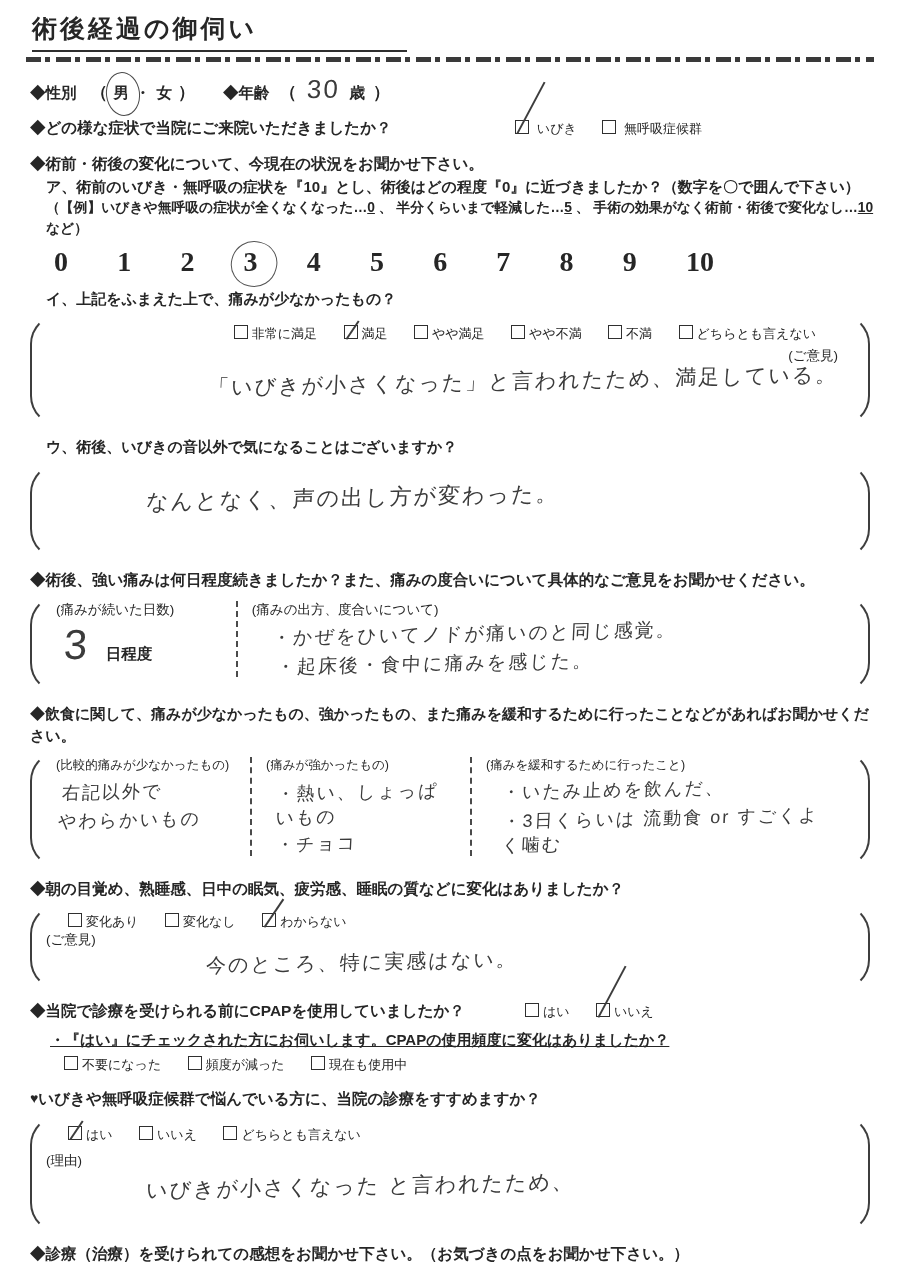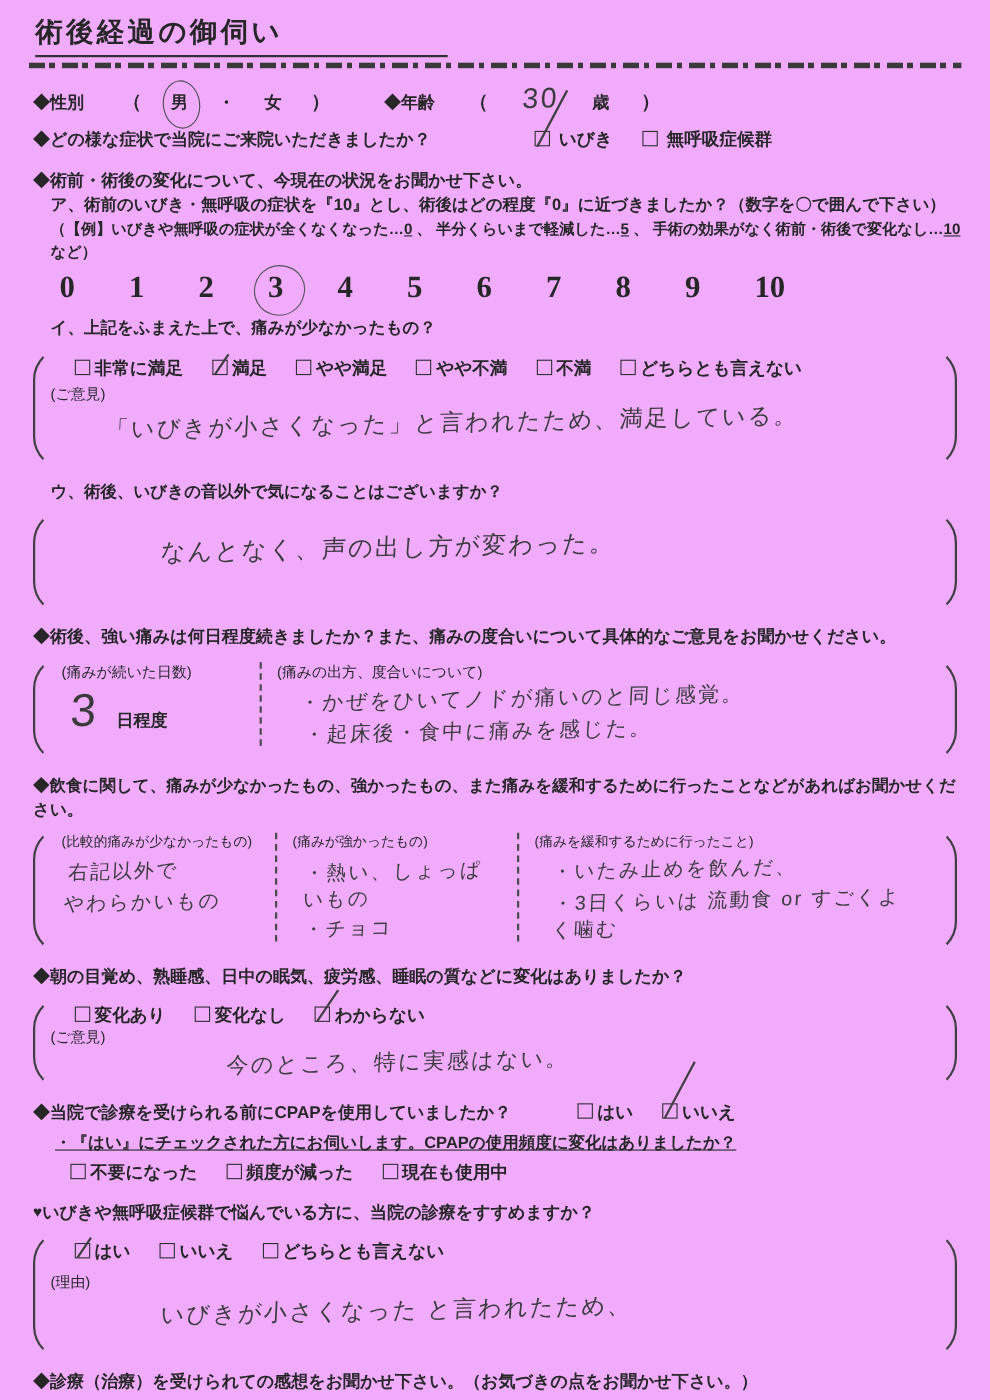--- a/index.html
+++ b/index.html
@@ -1,34 +1,34 @@
 <!DOCTYPE html>
 <html><head>
 <meta charset="utf-8">
 <style>
   html,body{margin:0;padding:0;background:#d8d8d8;}
   .page{
-    width:900px;height:1273px;background:#f0abfc;position:relative;
+    width:900px;height:1273px;background:#ffffff;position:relative;
     font-family:"Liberation Sans",sans-serif;color:#262626;overflow:hidden;
     box-sizing:border-box;padding:10px 26px 0 30px;
   }
   .title{
     display:inline-block;font-size:25px;font-weight:bold;letter-spacing:3px;
     margin:2px 0 0 2px;padding:0 150px 5px 0;border-bottom:2px solid #2f2f2f;
   }
   .divider{
     height:5px;margin:5px 0 12px -4px;
     background:repeating-linear-gradient(90deg,#3a3a3a 0 15px,transparent 15px 19px,#3a3a3a 19px 24px,transparent 24px 30px);
   }
   .q{font-weight:bold;font-size:15.5px;line-height:1.45;}
   .sub{font-weight:bold;font-size:15px;margin-left:16px;line-height:1.5;}
   .small{font-size:13.5px;font-weight:normal;}
   .row{margin:6px 0;}
   .flexrow{display:flex;align-items:baseline;}
-  .opt{font-weight:bold;font-size:16px;margin-right:22px;white-space:nowrap;}
+  .opt{font-weight:normal;font-size:13px;margin-right:22px;white-space:nowrap;}
   .cb{
     display:inline-block;width:12px;height:12px;border:1.6px solid #2f2f2f;
     position:relative;margin-right:4px;vertical-align:-1px;background:transparent;
   }
   .cb.checked::after{
     content:"";position:absolute;left:2px;bottom:-1px;width:22px;height:1.7px;
     background:#3d3d3d;transform-origin:left bottom;transform:rotate(-56deg);
   }
   .cb.med::after{width:34px;}
   .cb.long::after{width:58px;transform:rotate(-62deg);}
@@ -63,21 +63,21 @@
 </style>
 </head>
 <body>
 
 <div class="page">
 
   <div class="title">術後経過の御伺い</div>
   <div class="divider"></div>
 
   
-  <div class="row flexrow" style="gap:21px;">
+  <div class="row flexrow" style="">
     <span class="q">◆性別</span>
     <span class="paren" style="margin-left:14px;">（</span>
     <span class="q circled" style="margin:0 6px;">
       <span class="circ"></span>
       <span>男</span>
     </span>
     <span class="q">・</span>
     <span class="q" style="margin:0 6px;">女</span>
     <span class="paren">）</span>
 
@@ -120,21 +120,21 @@
       <span class="num">6</span>
       <span class="num">7</span>
       <span class="num">8</span>
       <span class="num">9</span>
       <span class="num">10</span>
     </div>
   </div>
 
   
   <div class="sub">イ、上記をふまえた上で、痛みが少なかったもの？</div>
-  <div class="bbox" style="min-height:92px;">
+  <div class="bbox" style="min-height:92px;text-align:right;">
     <div style="margin:2px 0 4px 12px;white-space:nowrap;">
       <span class="opt"><span class="cb"></span><span>非常に満足</span></span>
       <span class="opt"><span class="cb checked"></span><span>満足</span></span>
       <span class="opt"><span class="cb"></span><span>やや満足</span></span>
       <span class="opt"><span class="cb"></span><span>やや不満</span></span>
       <span class="opt"><span class="cb"></span><span>不満</span></span>
       <span class="opt"><span class="cb"></span><span>どちらとも言えない</span></span>
     </div>
     <div class="small" style="margin-left:-10px;">(ご意見)</div>
     <div class="hand" style="font-size:21px;margin:2px 0 2px 40px;">「いびきが小さくなった」と言われたため、満足している。</div>

